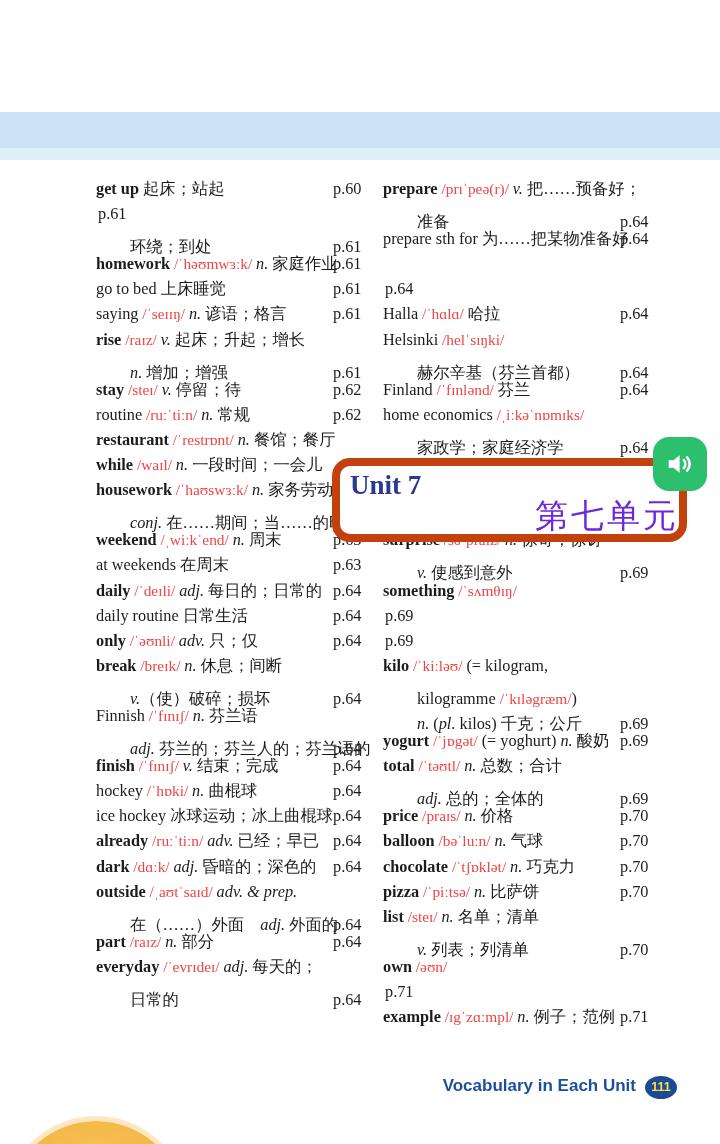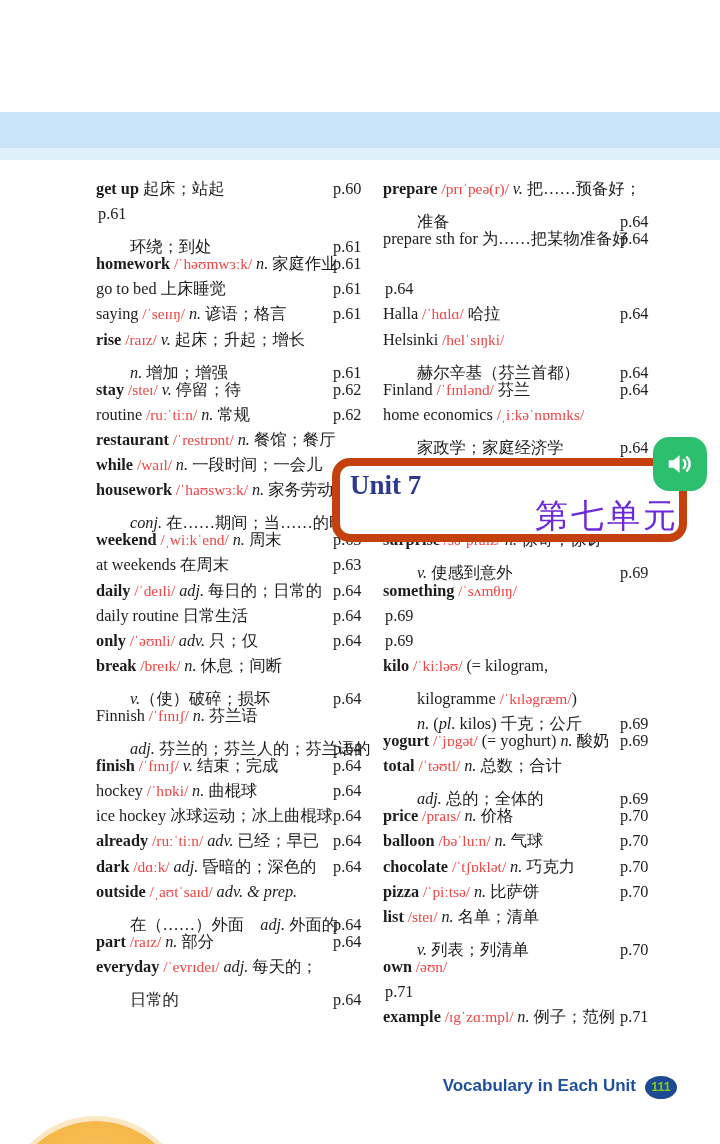--- a/index.html
+++ b/index.html
@@ -21,21 +21,21 @@
             border:8px solid #c2410c;border-radius:18px;background:#ffffff;z-index:5;padding-left:8px;}
   .unit-title{position:absolute;left:10px;top:4px;font-size:27px;font-weight:700;color:#2b3990;}
   .unit-subtitle{position:absolute;left:0;top:28px;width:100%;text-align:right;
                  font-size:33px;color:#6d28d9;letter-spacing:3px;}
   .speaker-btn{position:absolute;left:653px;top:437px;width:54px;height:54px;border:none;
                background:#2cbf6e;border-radius:16px;z-index:6;display:flex;
                align-items:center;justify-content:center;cursor:pointer;padding:0;}
   .footer{position:absolute;right:43px;top:1076px;display:flex;align-items:flex-start;gap:9px;
           font-family:"Liberation Sans","DejaVu Sans",sans-serif;z-index:2;}
   .footer-label{color:#1c509f;font-weight:700;font-size:17px;}
-  .footer-badge{display:inline-block;background:#1c4a94;color:#84cc16;width:32px;height:23px;
+  .footer-badge{display:inline-block;background:#1c4a94;color:#fde047;width:32px;height:23px;
                 line-height:23px;border-radius:50%;text-align:center;font-size:12.5px;font-weight:700;}
   .orange-decor{position:absolute;left:8px;top:1121px;width:176px;height:176px;border-radius:50%;
                 background:radial-gradient(circle at 50% 35%,#f8c75d 0%,#f4ab3a 80%);
                 box-shadow:0 0 0 5px #fbe7c4;z-index:2;}
 </style>
 </head>
 <body>
 
 <div class="screen">
 

